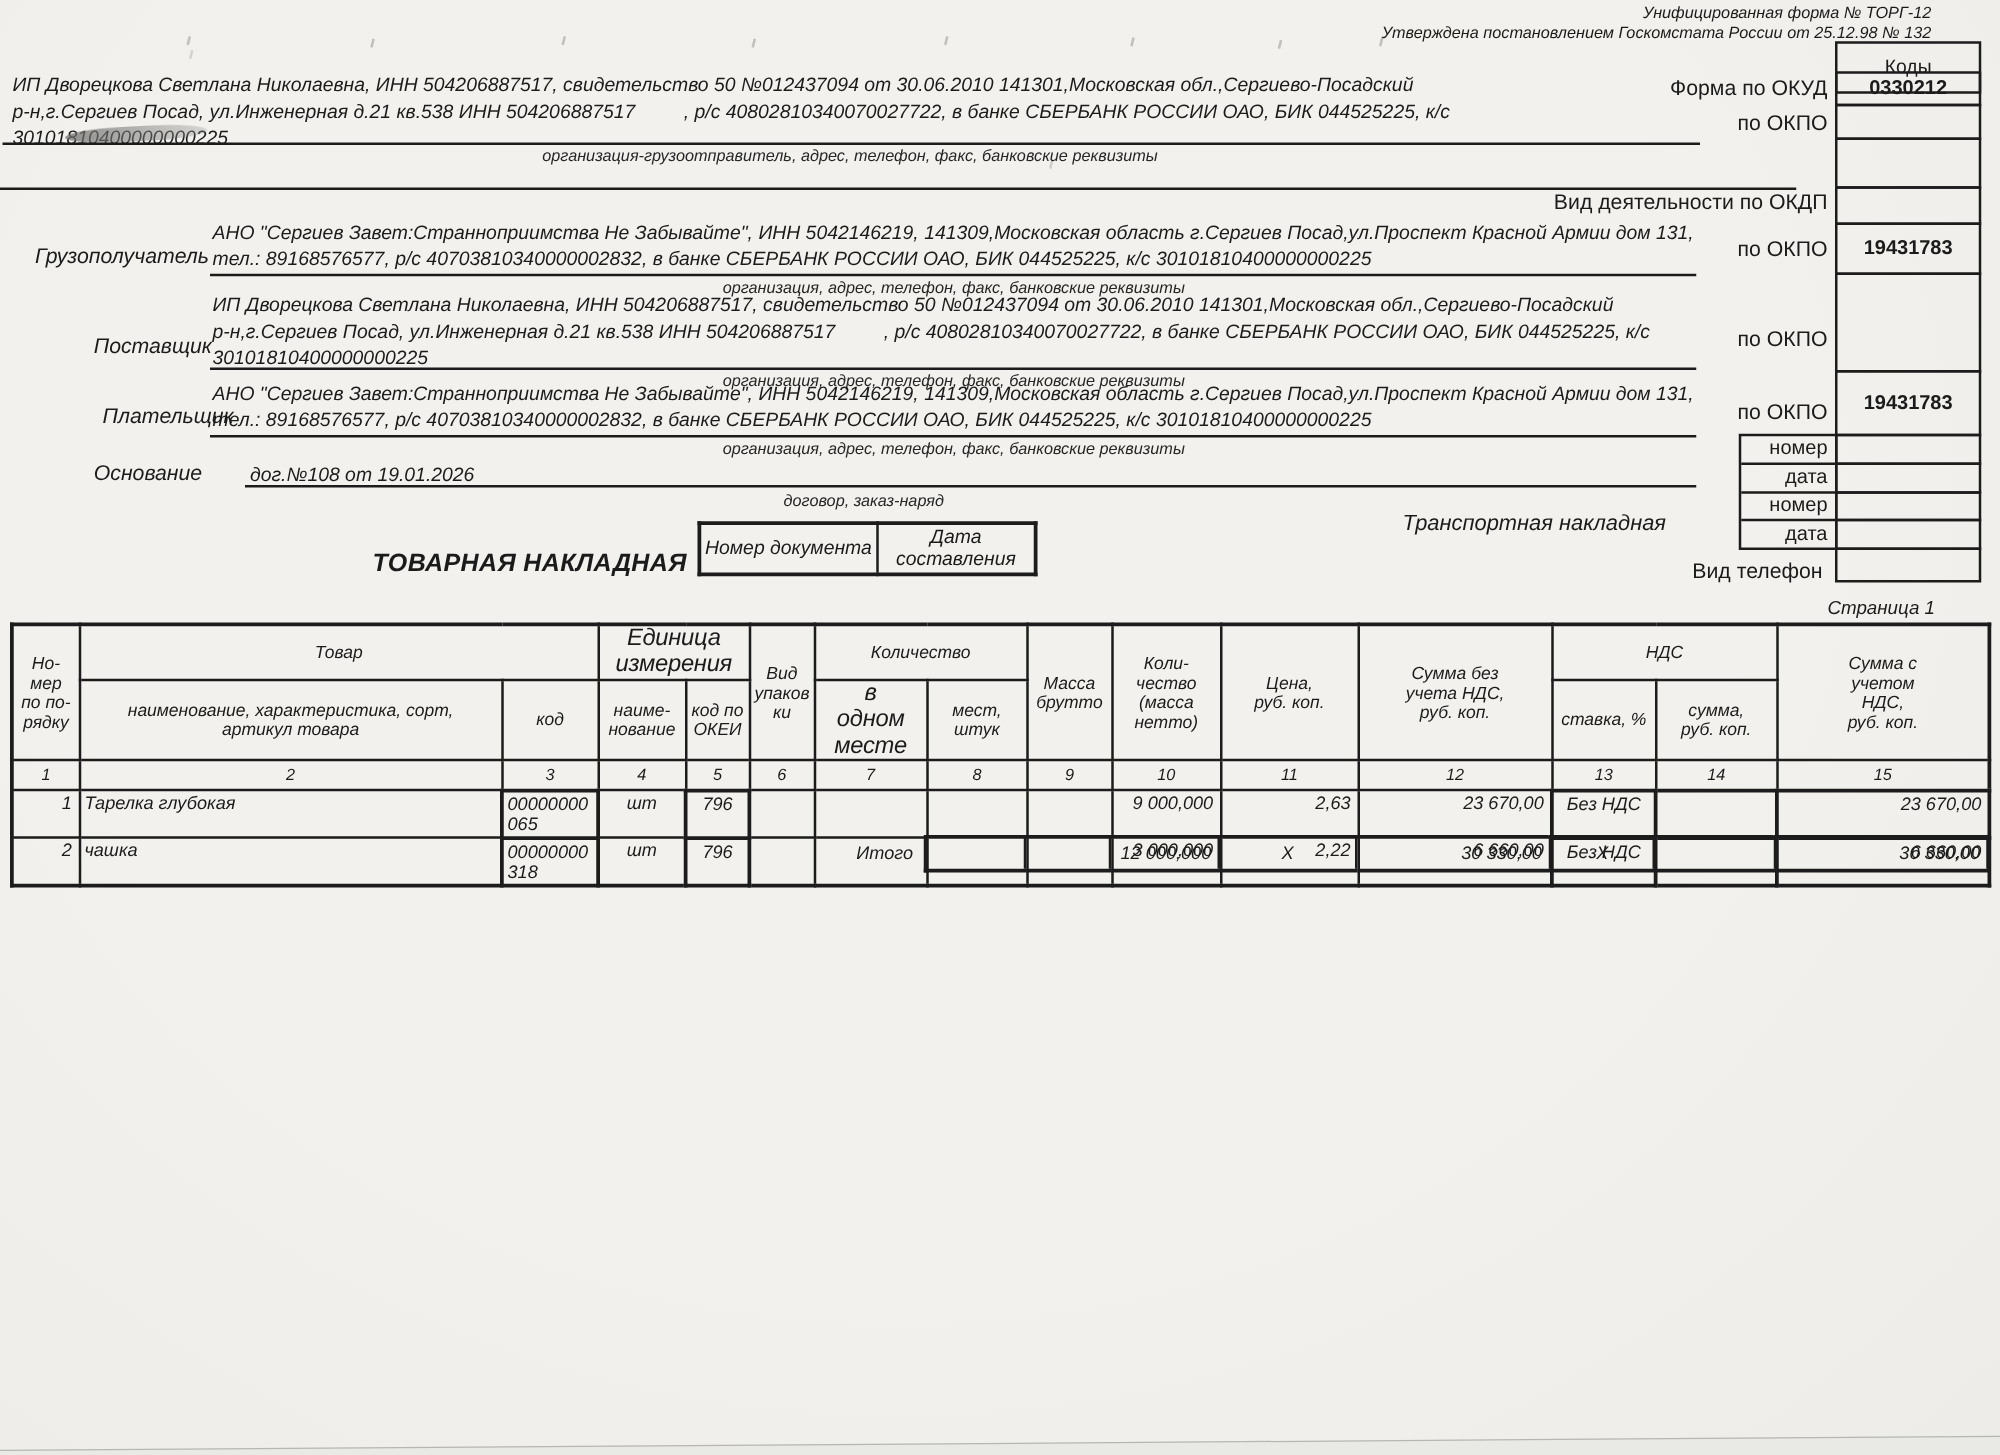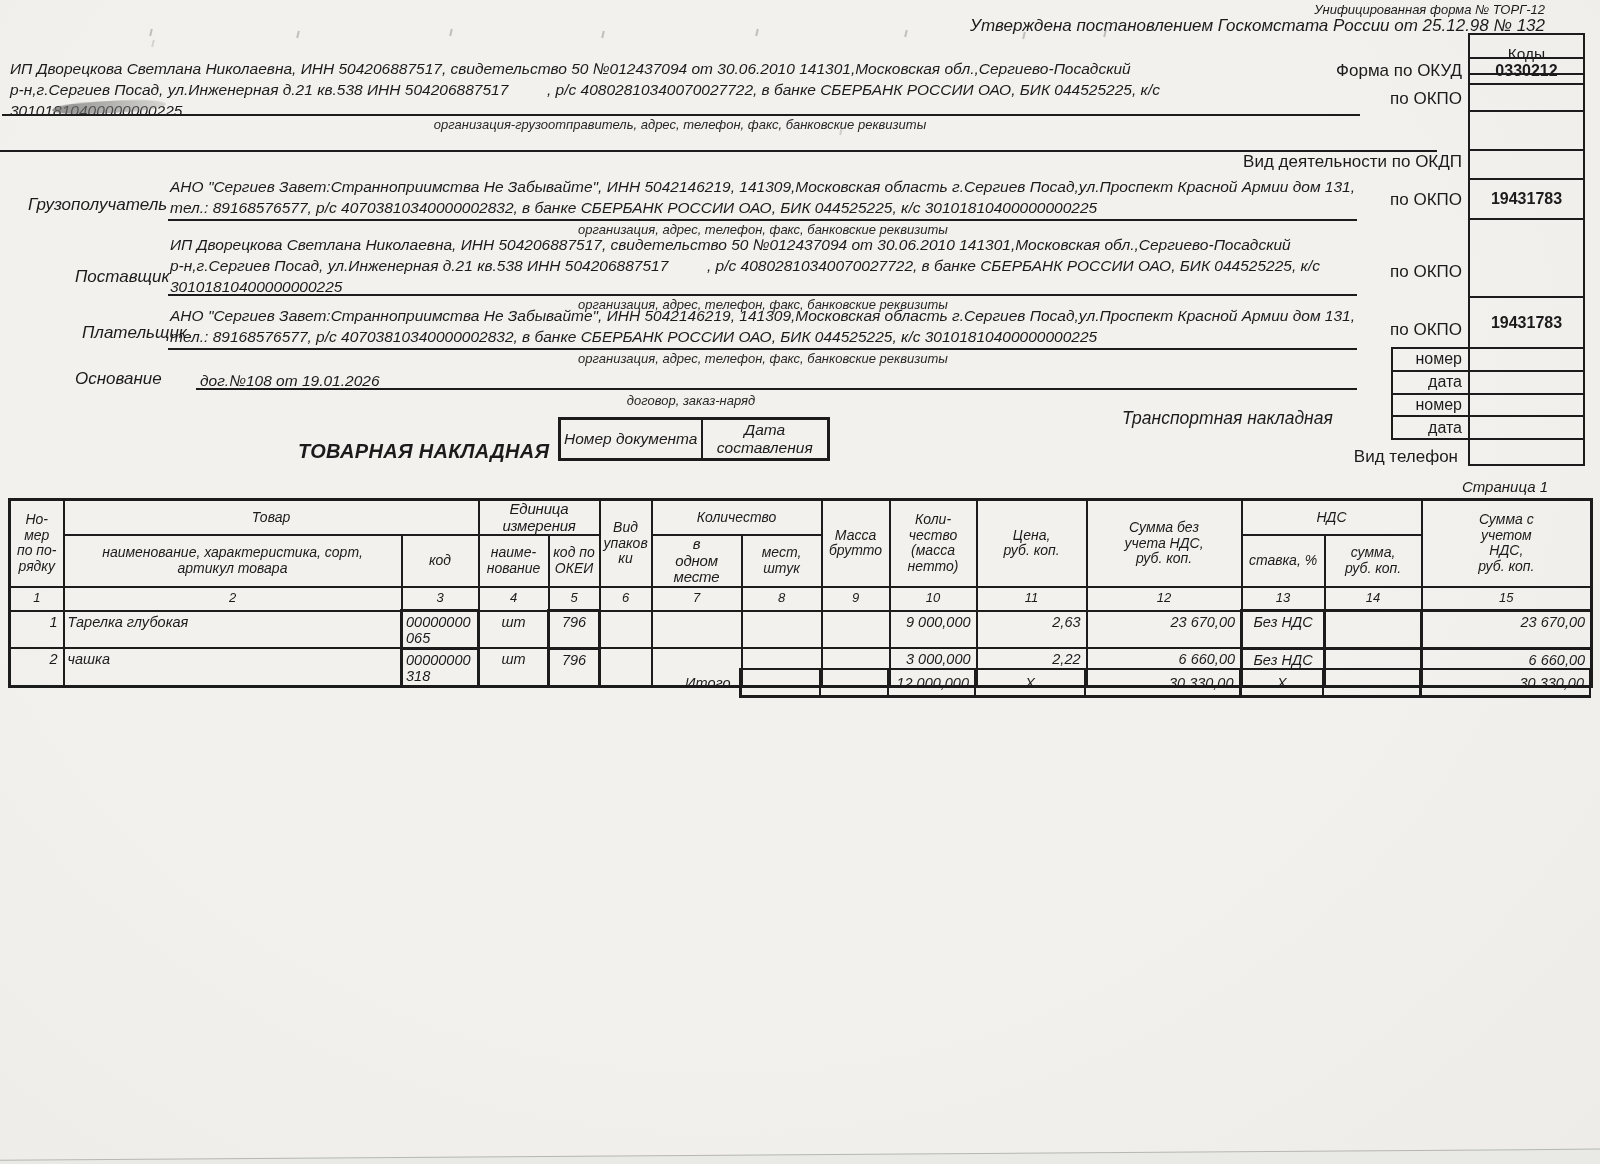--- a/index.html
+++ b/index.html
@@ -16,38 +16,38 @@
   .rl{position:absolute;right:138px;text-align:right;font-size:17px;white-space:nowrap;}
   .cbox{position:absolute;left:1468px;width:117px;border:2px solid #1c1c1c;box-sizing:border-box;
         display:flex;align-items:center;justify-content:center;font-size:16px;}
   .cbox.bold{font-weight:bold;border-width:2.5px;}
   .ndbox{position:absolute;left:1391px;top:347px;width:79px;height:93px;border:2px solid #1c1c1c;
          box-sizing:border-box;display:flex;flex-direction:column;}
   .ndrow{flex:1;display:flex;align-items:center;justify-content:flex-end;padding-right:6px;
          font-size:16px;border-top:2px solid #1c1c1c;}
   .ndrow:first-child{border-top:none;}
   .note{font-size:13px;line-height:16px;text-align:right;white-space:nowrap;}
-  .note2{font-size:17px;text-align:right;}
+  .note2{font-size:13px;text-align:right;}
   
   .docbox{border-collapse:collapse;table-layout:fixed;}
   .docbox td{border:2px solid #1c1c1c;text-align:center;overflow:hidden;}
   .docbox{border:3px solid #1c1c1c;}
   .docbox .dh{font-size:15.5px;height:25px;}
   .docbox .dv{font-size:16.5px;height:24px;}
   .doctitle{font-size:20px;font-weight:bold;letter-spacing:.3px;white-space:nowrap;}
   
   table.goods{border-collapse:collapse;table-layout:fixed;width:1582px;border:3px solid #1c1c1c;}
   table.goods td{border:2px solid #1c1c1c;text-align:center;vertical-align:middle;
                  font-size:14px;line-height:1.1;padding:0 3px;overflow:hidden;white-space:pre-line;}
   table.goods tr.nums td{font-size:13px;}
   table.goods tr.data td{vertical-align:top;padding-top:3px;font-size:14.5px;}
   table.goods td.l{text-align:left;}
   table.goods td.r{text-align:right;padding-right:5px;}
   table.goods td.bx{border-width:3px;}
-  table.goods td.fs13{font-size:15px;letter-spacing:-.2px;}
+  table.goods td.fs13{font-size:19px;letter-spacing:-.2px;}
   
   table.totals-t{border-collapse:collapse;table-layout:fixed;width:1582px;}
   table.totals-t td{border:2px solid #1c1c1c;border-bottom-width:3px;text-align:center;
                     font-size:14.5px;height:23px;overflow:hidden;}
   table.totals-t td.sp{border:none;text-align:right;padding-right:8px;}
   table.totals-t td.r{text-align:right;padding-right:5px;}
   table.totals-t td.bx{border-left-width:3px;}
   
   .tick{position:absolute;width:2px;height:7px;background:#8d8d89;opacity:.5;transform:rotate(14deg);}
   .smudge{position:absolute;left:52px;top:101px;width:114px;height:12px;border-radius:45%/55%;

